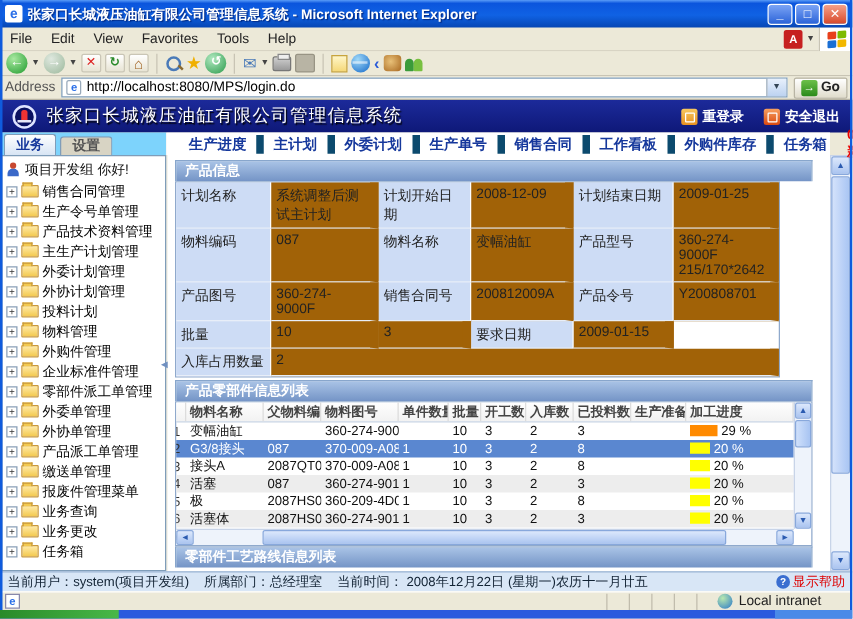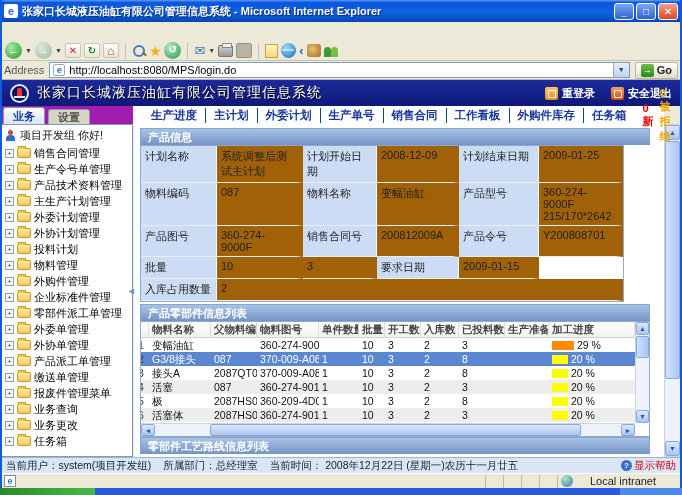--- a/index.html
+++ b/index.html
@@ -56,27 +56,27 @@
 .logo::before{content:"";position:absolute;left:5px;top:2px;width:5px;height:9px;background:#e33;border-radius:2px 2px 0 0}
 .logo::after{content:"";position:absolute;left:2px;top:10px;width:11px;height:2px;background:#e8e8f8}
 .apptitle{color:#fff;font-weight:normal;font-size:14px;letter-spacing:1px;text-shadow:1px 1px 1px #000}
 .hbtns{margin-left:auto;display:flex;align-items:center;gap:16px}
 .hbtn{display:flex;align-items:center;gap:4px;color:#fff;font-size:11px;font-weight:bold;cursor:pointer}
 .hic{width:13px;height:13px;border-radius:2px;position:relative}
 .hic::before{content:"";position:absolute;left:3px;top:3px;width:6px;height:6px;border:1px solid #fff;border-radius:1px}
 .icrelogin{background:linear-gradient(#f8c860,#e89020)}
 .iclogout{background:linear-gradient(#f8a060,#d84810)}
 
-.tabstrip{position:absolute;top:106px;left:0;width:133px;height:18px;background:#a21caf;display:flex;align-items:flex-end;padding-left:3px;gap:3px;z-index:20}
+.tabstrip{position:absolute;top:106px;left:0;width:133px;height:18px;background:#7dd3fc;display:flex;align-items:flex-end;padding-left:3px;gap:3px;z-index:20}
 .tab{padding:0 9px;border:1px solid #7f9db9;border-bottom:none;border-radius:3px 3px 0 0;font-weight:bold;font-size:11px}
 .tabactive{height:17px;line-height:16px;background:linear-gradient(#fdfefe,#d8e5f4);color:#16389c}
 .tabinactive{height:15px;line-height:14px;background:#d8d4c4;color:#555}
 .topnav{position:absolute;top:106px;left:133px;width:531px;height:18px;background:#fff;display:flex;align-items:center;padding-left:10px;z-index:20}
 .ni{padding:0 8px;font-weight:bold;font-size:11.5px;color:#16389c;white-space:nowrap;cursor:pointer}
-.ni+.ni{border-left:1px solid #0c4a6e}
+.ni+.ni{border-left:6px solid #0c4a6e}
 .badgenew{color:#e80000;font-weight:bold;margin-left:8px}
 .badgerej{color:#f0a800;font-weight:bold;margin-left:6px}
 
 .sidepanel{position:absolute;left:1px;top:124px;width:132px;height:333px;background:#fff;border:1px solid #7f9db9;overflow:hidden;z-index:10}
 .greet{display:flex;align-items:center;gap:4px;padding:3px 2px 2px 3px;font-size:11px;color:#111;white-space:nowrap}
 .person{width:11px;height:11px;position:relative}
 .person::before{content:"";position:absolute;left:3px;top:0;width:5px;height:5px;border-radius:50%;background:#c84830}
 .person::after{content:"";position:absolute;left:1px;top:5px;width:9px;height:6px;border-radius:4px 4px 0 0;background:#3a68c8}
 .titem{display:flex;align-items:center;gap:3px;height:16px;padding-left:3px;white-space:nowrap;cursor:pointer}
 .exp{width:9px;height:9px;border:1px solid #8aa0b8;font-size:8px;line-height:7px;text-align:center;color:#333;background:#fff;flex:none}
@@ -124,21 +124,21 @@
 .pstatus{position:absolute;left:0;top:457px;width:682px;height:16px;background:#d8e6f6;border-top:1px solid #9ab4d4;display:flex;align-items:center;font-size:10.5px;color:#123;padding:0 6px;z-index:20}
 .pstatus .sp1{margin-right:12px}
 .ptime{}
 .helplink{margin-left:auto;display:flex;align-items:center;gap:2px;color:#d00;cursor:pointer}
 .helpicon{width:11px;height:11px;border-radius:50%;background:#3a6ed0;color:#fff;font-size:8px;line-height:11px;text-align:center;font-weight:bold}
 
 .iestatus{position:absolute;left:0;top:473px;width:682px;height:15px;background:#ece9d8;border-top:1px solid #fff;display:flex;align-items:center;font-size:11px;color:#222;z-index:20}
 .edoc{width:12px;height:12px;background:#fff;border:1px solid #88a;color:#2a6fe8;font-weight:bold;font-size:9px;line-height:11px;text-align:center;margin-left:4px}
 .iefill{flex:1}
 .iepane{width:18px;height:13px;border-left:1px solid #c0bcac}
-.iezone{width:125px;height:13px;border-left:1px solid #c0bcac;display:flex;align-items:center;gap:17px;padding-left:3px}
+.iezone{width:125px;height:13px;border-left:1px solid #c0bcac;display:flex;align-items:center;gap:5px;padding-left:16px}
 .sglobe{width:12px;height:12px;border-radius:50%;background:radial-gradient(circle at 35% 30%,#b8e8b0,#2878c8);flex:none}
 
 .taskbar{position:absolute;left:0;top:488px;width:682px;height:7px;background:#2a5ade;z-index:40}
 .startsliver{position:absolute;left:0;top:0;width:95px;height:7px;background:linear-gradient(90deg,#2a8a2a,#48b848)}
 .traysliver{position:absolute;right:0;top:0;width:62px;height:7px;background:#4a8ae8}
 </style>
 </head>
 <body>
 
 <div id="screen">
@@ -148,20 +148,40 @@
   <div class="titlebar">
     <span class="wicon">e</span>
     <span class="ttext">张家口长城液压油缸有限公司管理信息系统 - Microsoft Internet Explorer</span>
     <span class="winbtns">
       <span class="winbtn bmin">_</span>
       <span class="winbtn bmax">□</span>
       <span class="winbtn bclose">✕</span>
     </span>
   </div>
 
+  <div class="menubar">
+    <span class="mitem">File</span>
+    <span class="mitem">Edit</span>
+    <span class="mitem">View</span>
+    <span class="mitem">Favorites</span>
+    <span class="mitem">Tools</span>
+    <span class="mitem">Help</span>
+    <span class="mbright">
+      <span class="pdficon">A</span>
+      <span class="ddsmall">▼</span>
+      <span class="winlogo">
+        <span class="flag">
+            <i style="background:#e8401c"></i>
+            <i style="background:#7cbb00"></i>
+            <i style="background:#1a6fd4"></i>
+            <i style="background:#f2b800"></i>
+          </span>
+      </span>
+    </span>
+  </div>
 
   <div class="toolbar">
     <span class="circ cback">←</span>
     <span class="ddsmall">▼</span>
     <span class="circ cfwd">→</span>
     <span class="ddsmall">▼</span>
     <span class="bx" style="color:#d22">✕</span>
     <span class="bx" style="color:#2a8a2a">↻</span>
     <span class="bx" style="color:#a06020;font-size:12px">⌂</span>
     <span class="tsep"></span>

